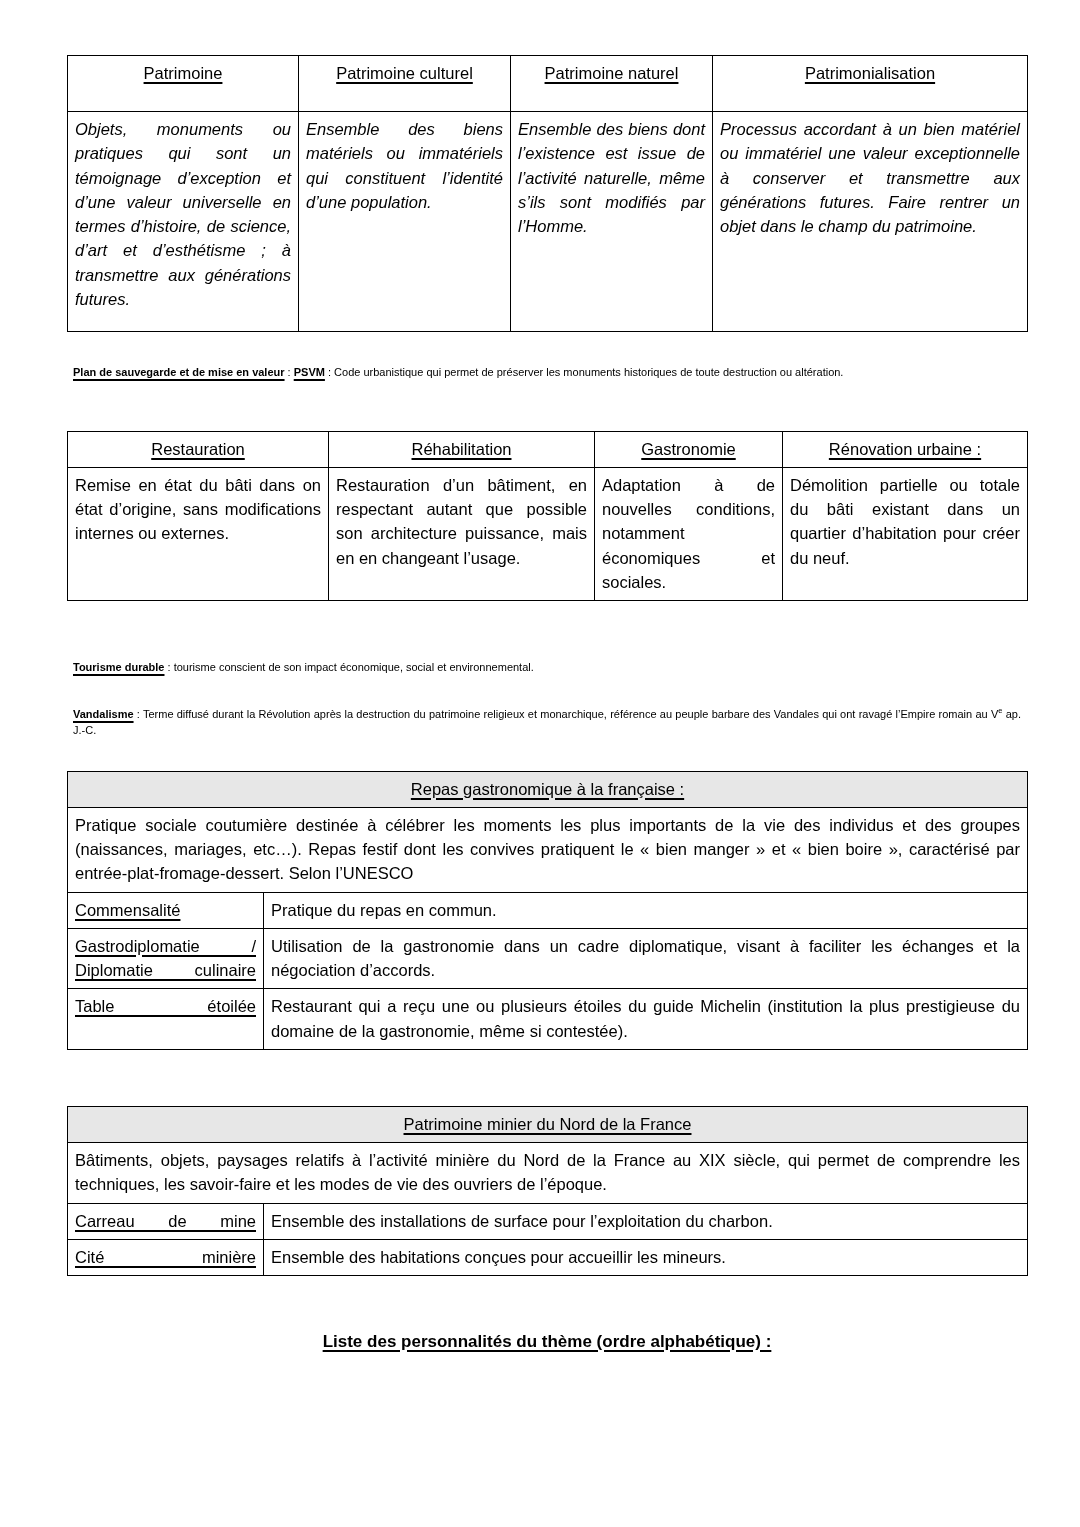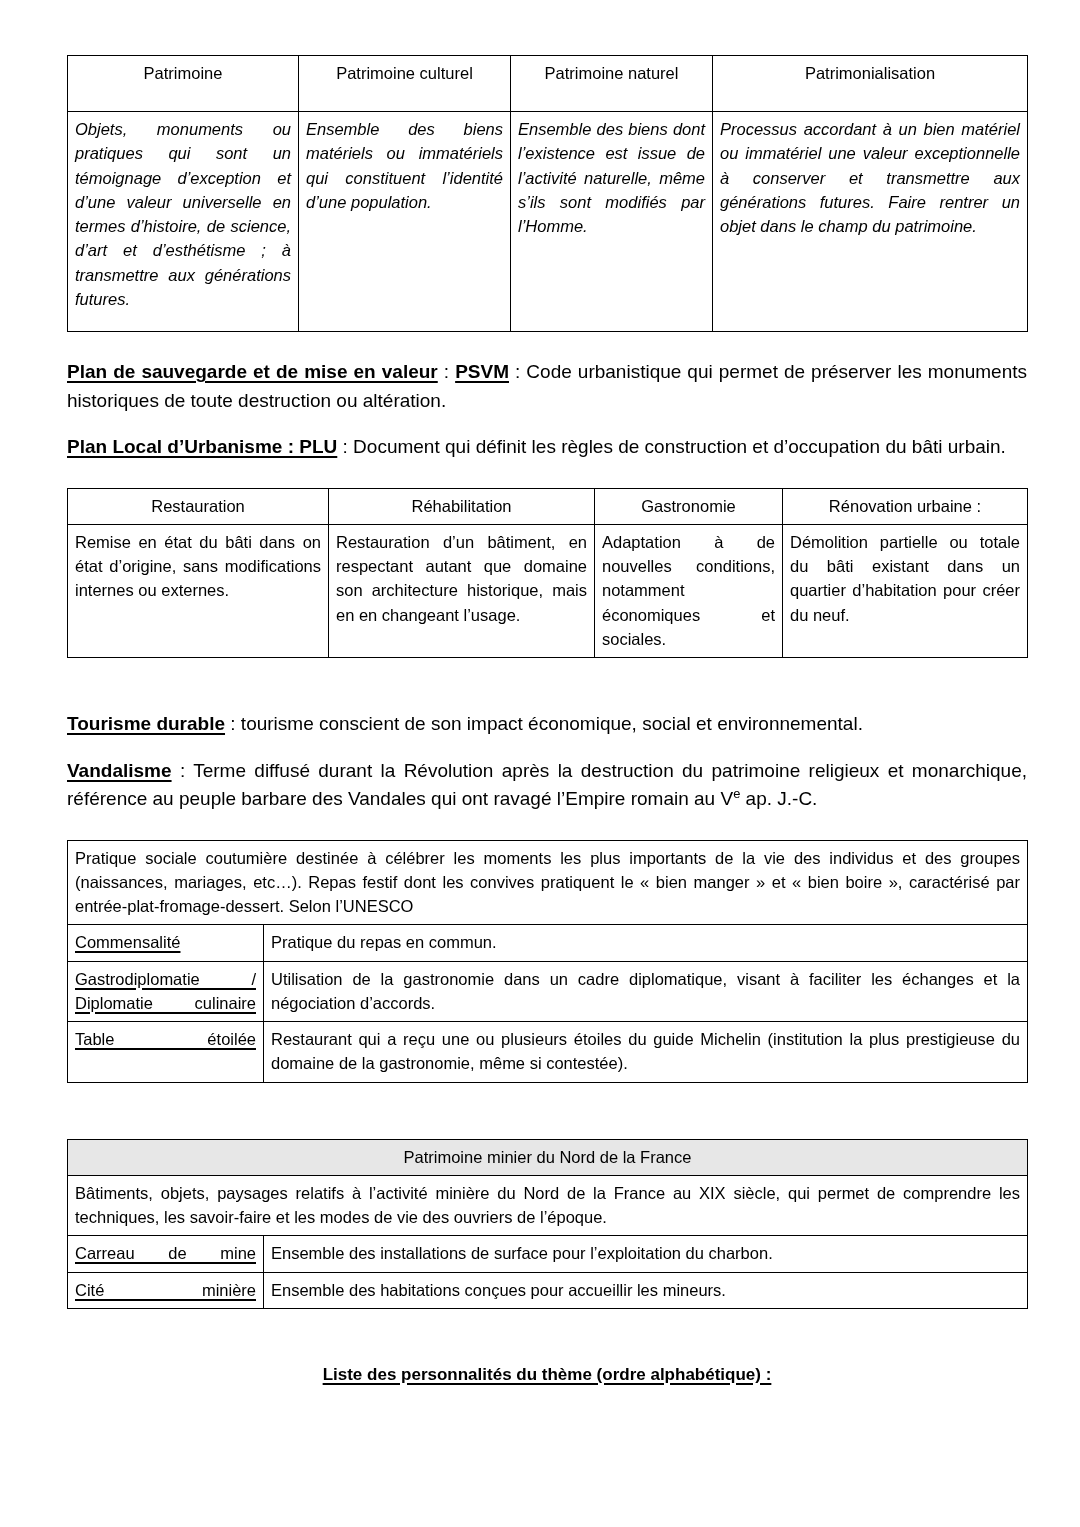--- a/index.html
+++ b/index.html
@@ -41,20 +41,21 @@
     text-justify: inter-word;
     hyphens: none;
   }
   .hdr-cell {
     text-align: center !important;
     font-weight: 700;
     padding-top: 6px;
     padding-bottom: 6px;
   }
   .hdr-cell span.u {
+    text-decoration: underline;
     text-underline-offset: 2.5px;
     text-decoration-thickness: 1.6px;
   }
   .shade {
     background: #e7e7e7;
   }
   .nojust { text-align: left; }
 
   
   table.t1 td.hdr-cell { height: 44px; }
@@ -70,23 +71,23 @@
     white-space: normal;
   }
   td.term span.u {
     text-decoration: underline;
     text-underline-offset: 2.5px;
     text-decoration-thickness: 1.6px;
   }
 
   
   p.para {
-    font-size: 19px;
+    font-size: 11px;
     line-height: 1.5;
-    margin: 0;
+    margin: 6px;
     text-align: justify;
     text-justify: inter-word;
   }
   .gap-sm { height: 18px; }
   .gap-md { height: 26px; }
   .gap-lg { height: 34px; }
   .gap-xl { height: 56px; }
 
   b.term-b {
     font-weight: 700;
@@ -140,41 +141,40 @@
       </tr>
     </tbody>
   </table>
 
   <div class="gap-md"></div>
 
   <p class="para"><b class="term-b">Plan de sauvegarde et de mise en valeur</b><span> : </span><b class="term-b">PSVM</b><span> :  Code urbanistique qui permet de préserver les monuments historiques de toute destruction ou altération.</span></p>
 
   <div class="gap-sm"></div>
 
-  <p class="para"><b class="term-b">Plan Local d’Urbanisme : PLU</b><span> : Document qui définit les règles de construction et d’occupation du bâti urbain.</span></p>
 
   <div class="gap-md"></div>
 
   <table class="doc t2">
     <colgroup>
       <col style="width:261px">
         <col style="width:266px">
         <col style="width:188px">
         <col style="width:245px">
     </colgroup>
     <tbody>
       <tr>
         <td class="hdr-cell"><span class="u">Restauration</span></td>
         <td class="hdr-cell"><span class="u">Réhabilitation</span></td>
         <td class="hdr-cell"><span class="u">Gastronomie</span></td>
         <td class="hdr-cell"><span class="u">Rénovation urbaine :</span></td>
       </tr>
       <tr>
         <td class="body-cell">Remise en état du bâti dans on état d’origine, sans modifications internes ou externes.</td>
-        <td class="body-cell">Restauration d’un bâtiment, en respectant autant que domaine son architecture historique, mais en en changeant l’usage.</td>
+        <td class="body-cell">Restauration d’un bâtiment, en respectant autant que possible son architecture puissance, mais en en changeant l’usage.</td>
         <td class="body-cell">Adaptation à de nouvelles conditions, notamment économiques et sociales.</td>
         <td class="body-cell">Démolition partielle ou totale du bâti existant dans un quartier d’habitation pour créer du neuf.</td>
       </tr>
     </tbody>
   </table>
 
   <div class="gap-lg"></div>
 
 
   <div class="gap-sm"></div>
@@ -187,20 +187,23 @@
 
   <div class="gap-md"></div>
 
   <table class="doc t3">
     <colgroup>
         <col style="width:196px">
         <col style="width:764px">
       </colgroup>
     <tbody>
       <tr>
+        <td class="hdr-cell shade" colspan="2"><span class="u">Repas gastronomique à la française :</span></td>
+      </tr>
+      <tr>
         <td colspan="2">Pratique sociale coutumière destinée à célébrer les moments les plus importants de la vie des individus et des groupes (naissances, mariages, etc…). Repas festif dont les convives pratiquent le « bien manger » et « bien boire », caractérisé par entrée-plat-fromage-dessert. Selon l’UNESCO</td>
       </tr>
       <tr>
         <td class="term"><span class="u">Commensalité</span></td>
         <td class="nojust">Pratique du repas en commun.</td>
       </tr>
       <tr>
         <td class="term"><span class="u">Gastrodiplomatie /</span><br><span class="u">Diplomatie culinaire</span></td>
         <td>Utilisation de la gastronomie dans un cadre diplomatique, visant à faciliter les échanges et la négociation d’accords.</td>
       </tr>

